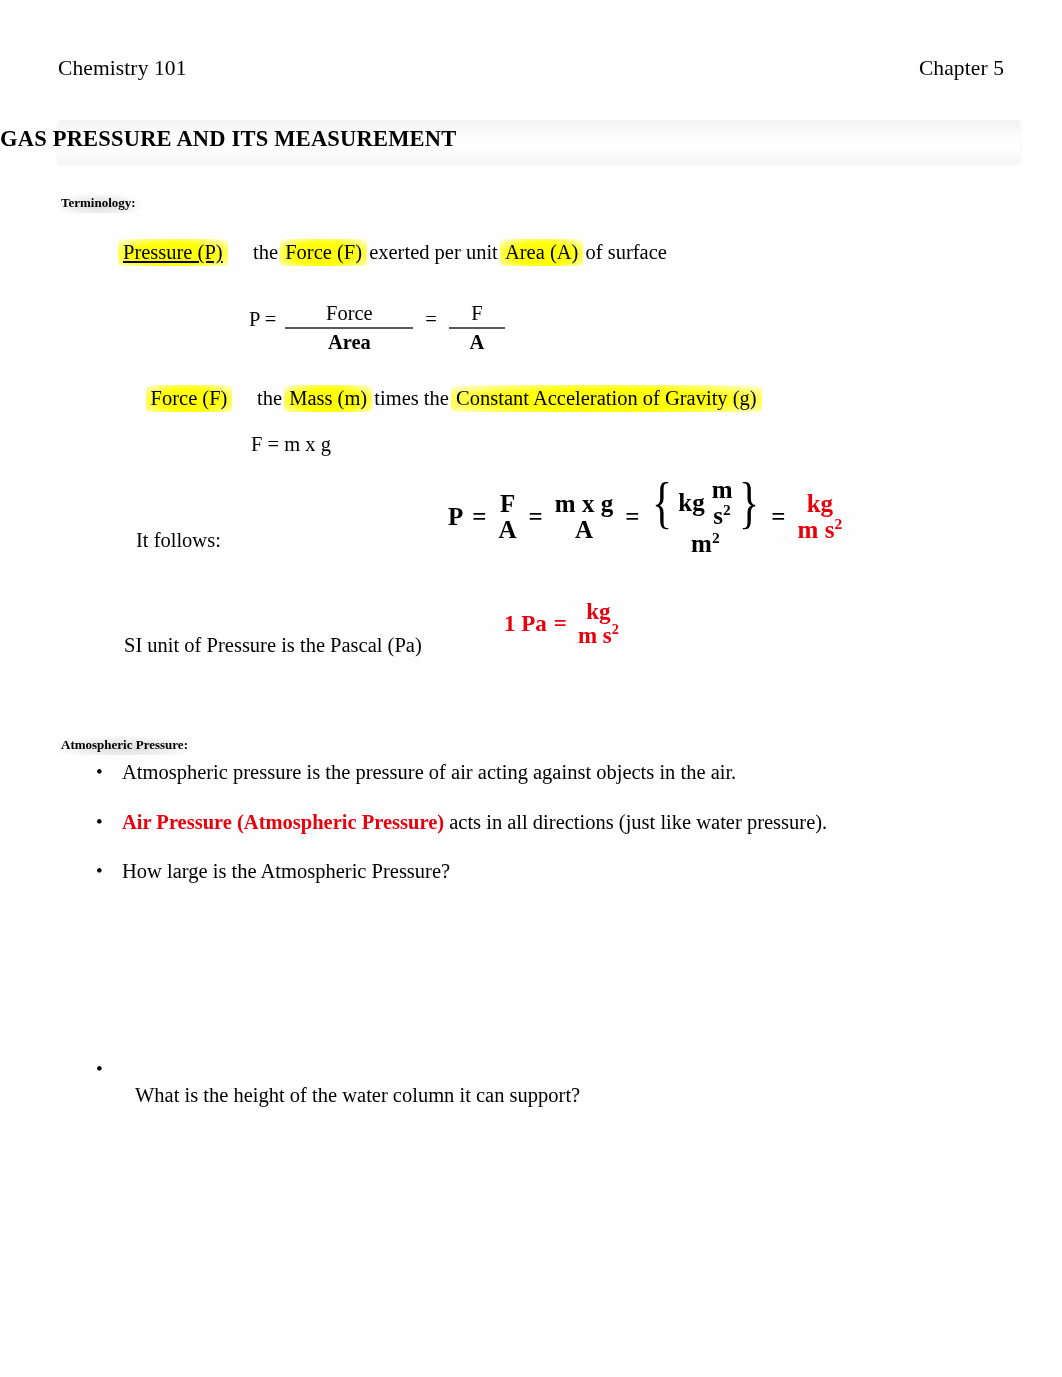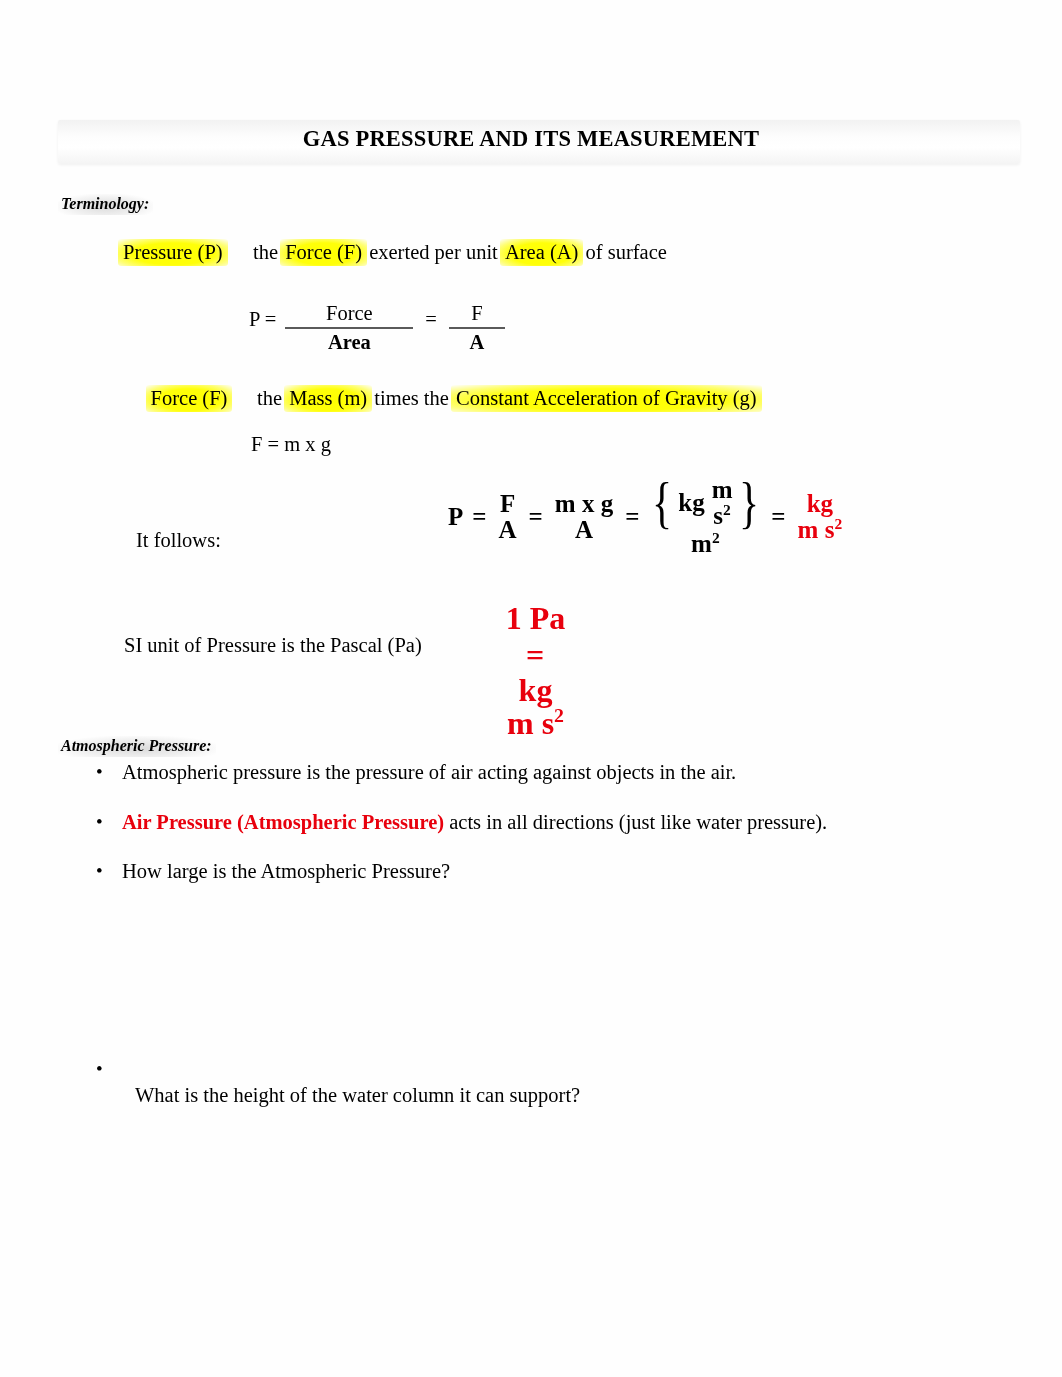--- a/index.html
+++ b/index.html
@@ -54,37 +54,36 @@
     height: 44px;
     background: linear-gradient(180deg, #f2f2f2 0%, #fdfdfd 38%, #ffffff 62%, #f4f4f4 100%);
     box-shadow: 0 1px 3px rgba(0,0,0,0.06);
     border-radius: 2px;
   }
   .title-text {
     position: absolute;
     top: 126px;
     left: 0;
     width: 1062px;
-    text-align: center;
+    text-align: left;
     font-size: 22.5px;
     font-weight: bold;
     letter-spacing: .2px;
   }
 
   
   .sec-head {
     position: absolute;
-    font-size: 16px;
+    font-size: 13px;
     font-weight: bold;
     padding: 1px 4px 2px 3px;
     background: radial-gradient(ellipse at 50% 60%,
                 rgba(190,190,190,0.55) 0%,
                 rgba(205,205,205,0.30) 48%,
                 rgba(255,255,255,0) 78%);
-    font-style: italic;
   }
   #sec-terminology { top: 194px; left: 58px; }
   #sec-atmospheric { top: 736px; left: 58px; }
 
   
   .hl {
     background: radial-gradient(ellipse at 50% 55%,
                 rgba(255,255,0,1) 0%,
                 rgba(255,255,0,0.96) 52%,
                 rgba(255,255,0,0.55) 76%,
@@ -99,21 +98,21 @@
 
   
   .row {
     position: absolute;
     font-size: 20.5px;
     line-height: 1.2;
     white-space: nowrap;
   }
 
   #def-pressure { top: 240px; left: 121px; }
-  #def-pressure .term { display: inline-block; width: 132px; }
+  #def-pressure .term { display: inline-block; width: 132px; text-decoration: underline; }
   #def-force { top: 386px; left: 121px; text-align: center; }
   #def-force .term { display: inline-block; width: 136px; }
 
   #eq-fmg { top: 432px; left: 251px; font-size: 20.5px; }
 
   #label-follows { top: 528px; left: 136px; font-size: 20.5px; }
   #label-si { top: 623px; left: 124px; font-size: 20.5px; margin-top: 10px; }
 
   
   .formula1 {
@@ -196,25 +195,24 @@
     margin-left: 7px;
   }
   .brace-den { margin-top: 1px; }
 
   
   .pa-eq {
     position: absolute;
     top: 600px;
     left: 504px;
     font-weight: bold;
-    font-size: 32px;
+    font-size: 23px;
     color: #e8000d;
     display: flex;
     align-items: center;
-    flex-direction: column;
   }
   .pa-eq .op { margin: 0 8px 0 7px; }
 
   
   .bullet {
     position: absolute;
     font-size: 20.5px;
     white-space: nowrap;
   }
   .bullet .dot {
@@ -231,20 +229,24 @@
   #b2 { top: 811px; left: 96px; }
   #b3 { top: 860px; left: 96px; }
   #b4 { top: 1058px; left: 96px; }
   #b4 .btxt { padding-left: 39px; margin-top: 26px; }
 </style>
 </head>
 <body>
 
 <div class="page">
 
+  <div class="hdr">
+    <span class="hdr-left">Chemistry 101</span>
+    <span class="hdr-right">Chapter 5</span>
+  </div>
 
   <div class="title-band"></div>
   <div class="title-text">GAS PRESSURE AND ITS MEASUREMENT</div>
 
   <div class="sec-head" id="sec-terminology">Terminology:</div>
 
   <div class="row" id="def-pressure">
     <span class="term"><span class="hl">Pressure (P)</span></span><span>the </span><span class="hl">Force (F)</span><span> exerted per unit </span><span class="hl">Area (A)</span><span> of surface</span>
   </div>
 

